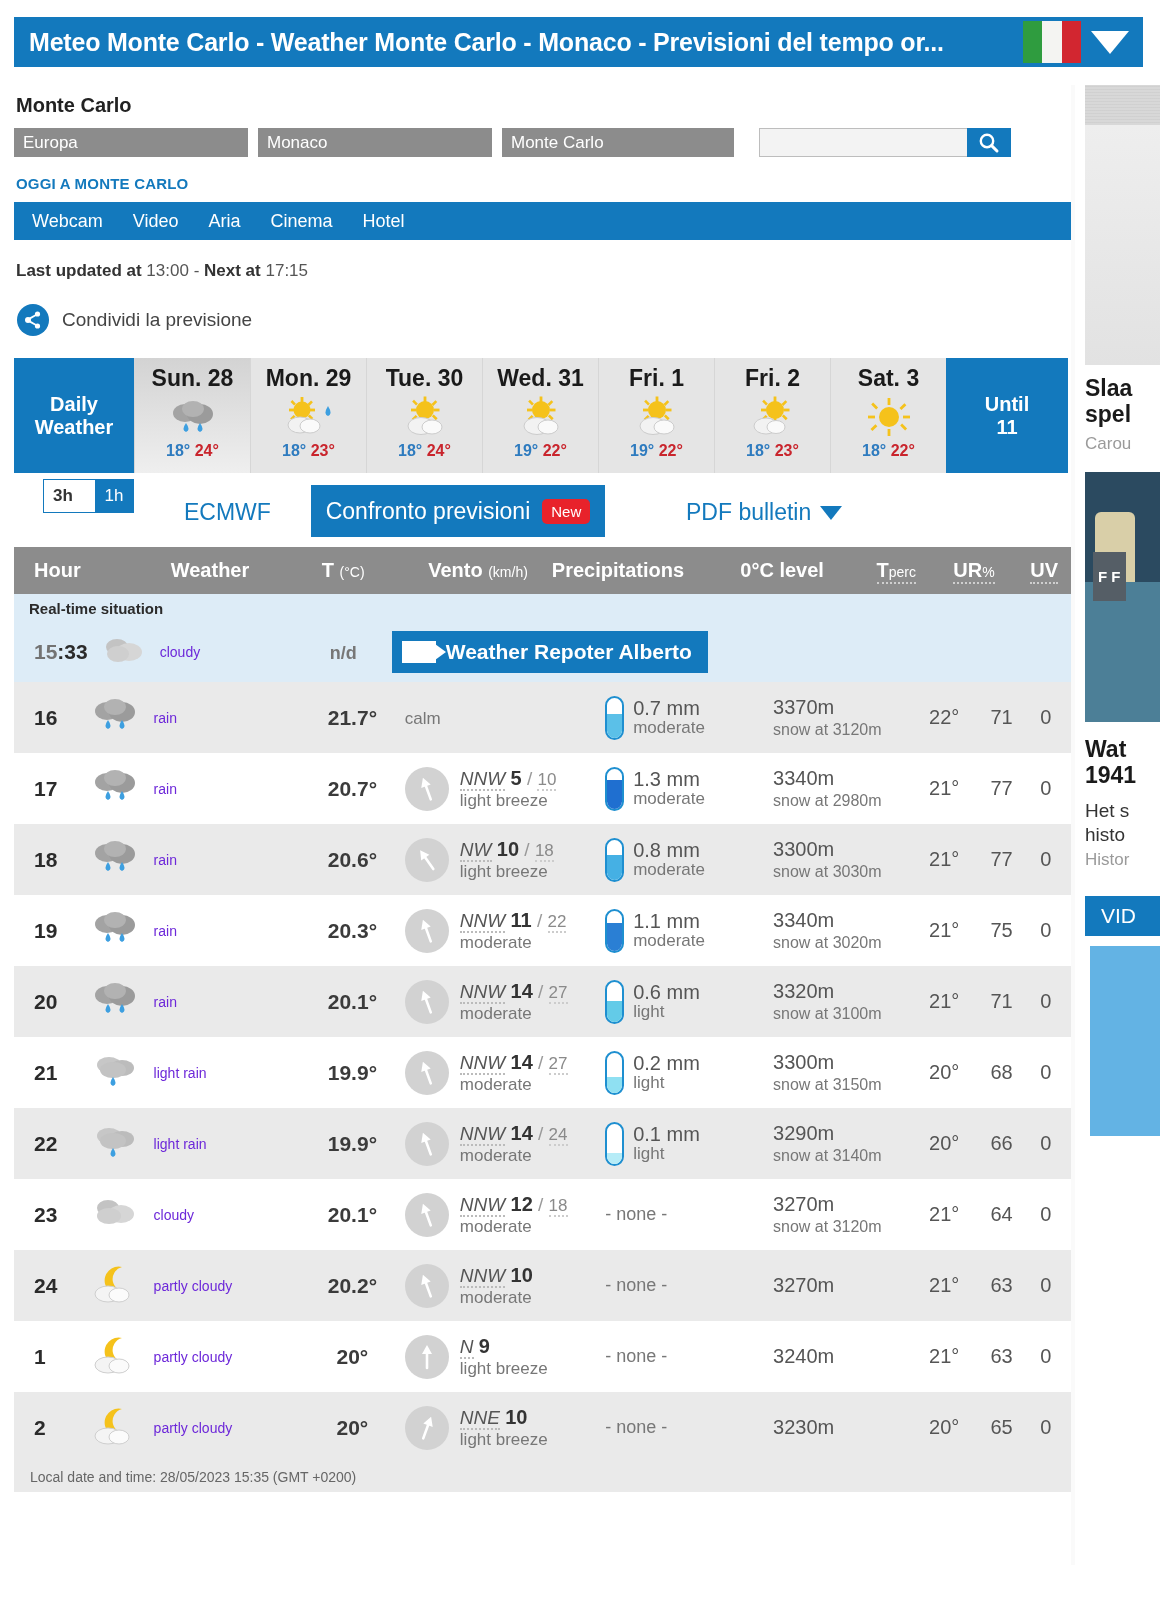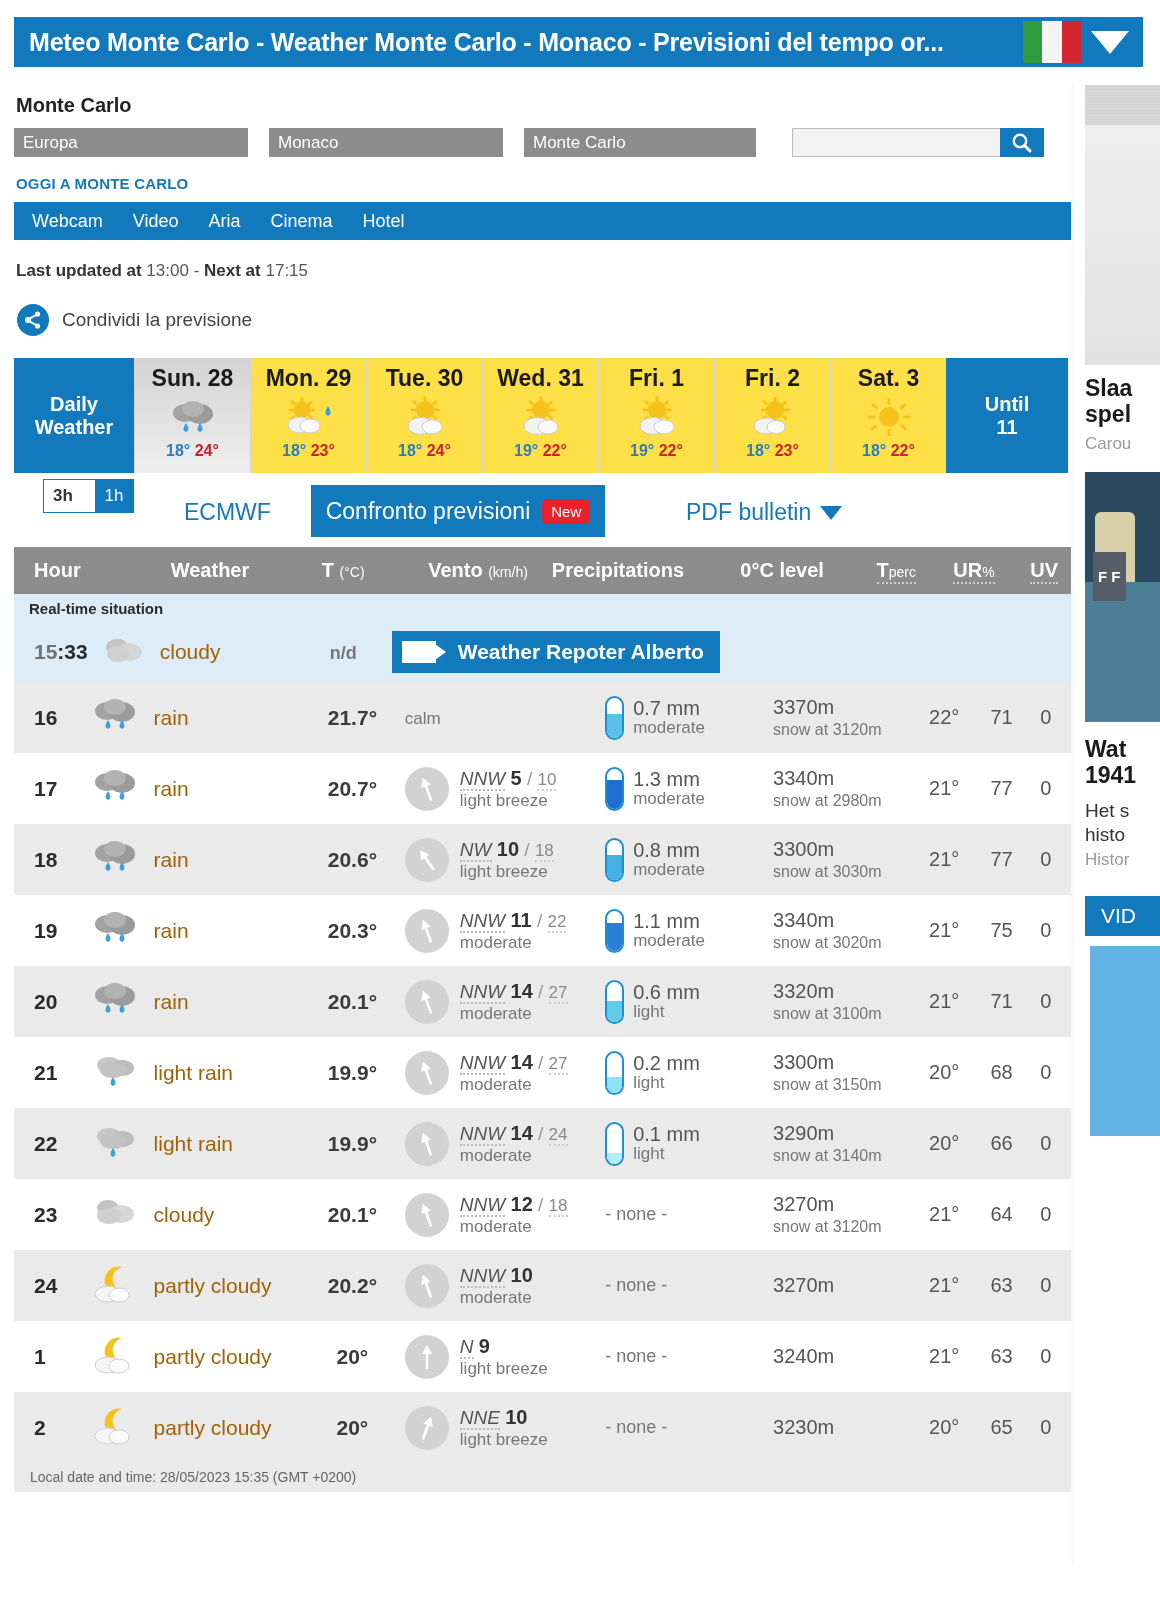--- a/index.html
+++ b/index.html
@@ -31,21 +31,21 @@
     width: 0; height: 0; border-left: 19px solid transparent;
     border-right: 19px solid transparent; border-top: 23px solid #ffffff;
     margin: 0 14px 0 10px; flex-shrink: 0;
   }
 
   
   .content { position: absolute; left: 14px; top: 85px; width: 1057px; }
 
   .city-title { font-size: 20px; font-weight: bold; color:#222; margin: 9px 0 11px 2px; }
 
-  .breadcrumbs { display: flex; gap: 21px; align-items: center; }
+  .breadcrumbs { display: flex; gap: 10px; align-items: center; }
   .crumb {
     background: #8c8c8c; color:#fff; font-size: 17px;
     height: 29px; line-height: 29px; padding-left: 9px; flex-shrink: 0;
   }
   .crumb.c1 { width: 234px; }
   .crumb.c2 { width: 234px; }
   .crumb.c3 { width: 232px; }
   .searchbox { display:flex; height: 29px; width: 252px; margin-left: 15px; }
   .searchbox input {
     flex:1; border: 1px solid #bdbdbd; border-right:none; background:#f3f3f3;
@@ -72,21 +72,21 @@
   .lastupd b { color:#333; }
 
   .share-row { display:flex; align-items:center; gap: 13px; margin: 23px 0 0 3px; }
   .share-icon { width: 32px; height:32px; border-radius:50%; background:#1379bd;
     display:flex; align-items:center; justify-content:center; flex-shrink:0; }
   .share-label { font-size: 19px; color:#444; }
 
   
   .daytabs { display:flex; margin-top: 22px; height: 115px; width: 1057px; }
   .daytab {
-    width: 116px; position: relative; background:#fde047;
+    width: 116px; position: relative; background:#e5e5e5;
     display:flex; flex-direction:column; align-items:center; justify-content:flex-start;
     border-left: 1px solid #d6d6d6;
   }
   .daytab:first-child { border-left:none; }
   .daytab.blue {
     background:#1379bd; color:#fff; font-weight:bold; font-size:20px;
     justify-content:center; line-height: 1.15; text-align:center; border-left:none;
   }
   .daytab.head { width: 120px; }
   .daytab.until { width: 122px; }
@@ -134,21 +134,21 @@
 
   .rt-band td { background:#ddecf7; font-size:15px; font-weight:bold; color:#2b2b2b; padding: 6px 0 5px 15px;}
   .rt-row td { background:#ddecf7; height: 60px; }
 
   .wtable tbody tr.dr td { height: 71px; }
   .wtable tbody tr.odd td { background:#eaeaea; }
   .wtable tbody tr.even td { background:#ffffff; }
 
   td.c-hour { width: 58px; padding-left: 20px; font-size: 21px; font-weight:bold; color:#2b2b2b; }
   td.c-icon { width: 70px; text-align:center; }
-  td.c-desc { width: 137px; font-size: 21px; color:#a16207; }
+  td.c-desc { width: 137px; font-size: 14px; color:#6d28d9; }
   td.c-temp { width: 95px; font-size: 21px; font-weight:bold; color:#3b3b3b; text-align:center; }
   td.c-wind { width: 185px; }
   td.c-prec { width: 155px; }
   td.c-zero { width: 130px; }
   td.c-tperc { width: 58px; font-size: 20px; color:#555; text-align:center; }
   td.c-ur { width: 48px; font-size: 20px; color:#555; text-align:center; }
   td.c-uv { width: 40px; font-size: 20px; color:#555; text-align:center; padding-right:8px;}
 
   .wind-cell { display:flex; align-items:center; gap:11px; }
   .wind-dial {
@@ -170,21 +170,21 @@
   .prec-fill { position:absolute; left:0; right:0; bottom:0; }
   .prec-text { line-height:1.1; }
   .prec-mm { font-size: 20px; color:#555; white-space:nowrap;}
   .prec-lbl { font-size: 17px; color:#777; }
   .prec-none { font-size: 18px; color:#777; }
 
   .zero-1 { font-size: 20px; color:#555; }
   .zero-2 { font-size: 16px; color:#777; margin-top:2px;}
 
   .reporter {
-    display:inline-flex; align-items:center; gap:22px; background:#1379bd;
+    display:inline-flex; align-items:center; gap:10px; background:#1379bd;
     height: 42px; padding: 0 16px 0 10px; white-space:nowrap;
   }
   .rep-cam { width: 34px; height: 22px; background:#fff; position:relative; flex-shrink:0;}
   .rep-cam:after { content:""; position:absolute; right:-10px; top:3px; width:0;height:0;
     border-top: 8px solid transparent; border-bottom: 8px solid transparent; border-left: 11px solid #fff;}
   .rep-text { color:#fff; font-size: 21px; font-weight:bold; }
   .nd { font-size:18px; color:#777; text-align:center; }
   .rt-hour { font-size: 21px; color:#2b2b2b; }
   .rt-hour b { color:#737373; }
 

